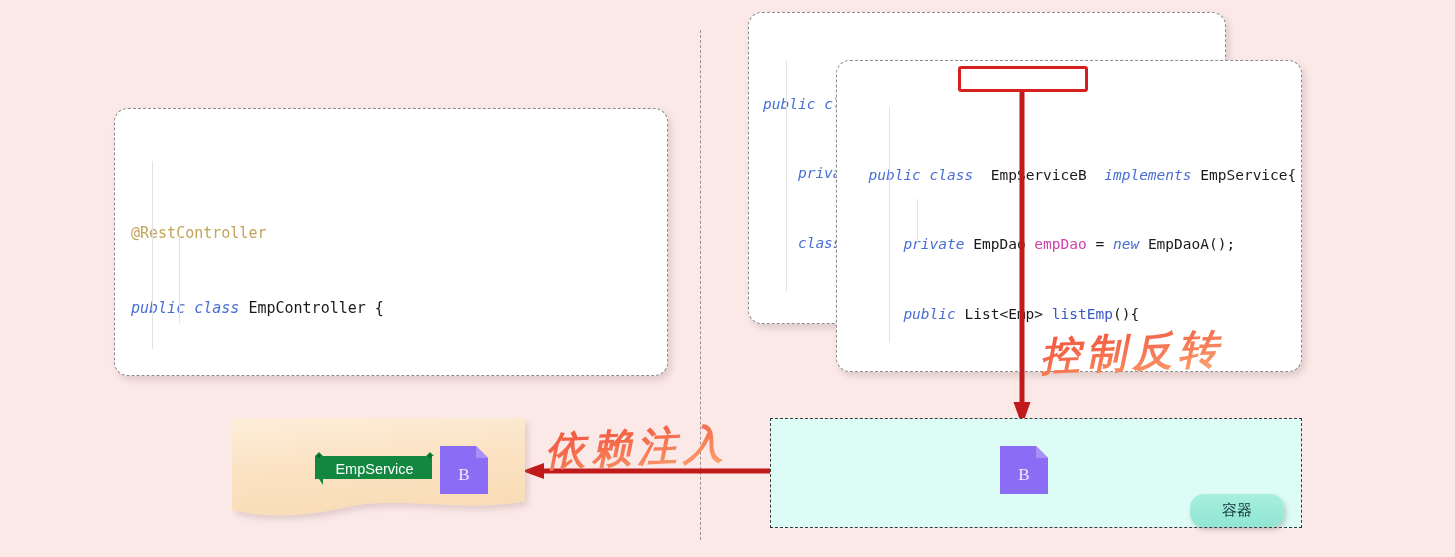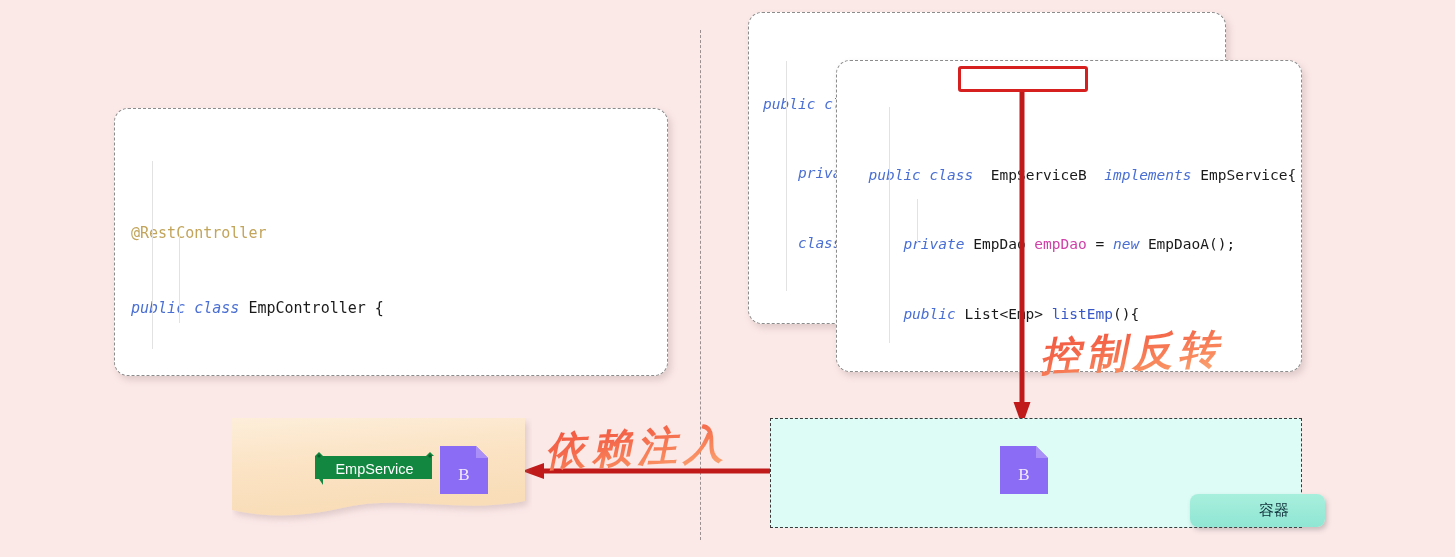--- a/index.html
+++ b/index.html
@@ -105,28 +105,27 @@
   #doc-b-container{left:1000px;top:446px;}
 
   
   .container-box{
     position:absolute;left:770px;top:418px;width:532px;height:110px;
     background:#ddfcf6;
     border:1.8px dashed #3a3a3a;
     box-sizing:border-box;
   }
   .container-badge{
-    position:absolute;left:1190px;top:494px;width:102px;height:33px;
+    position:absolute;left:1190px;top:494px;width:94px;height:33px;
     background:linear-gradient(180deg,#a8efdd 0%,#8fe6d3 100%);
-    border-radius:8px;
+    border-radius:14px;
     box-shadow:2px 3px 5px rgba(90,90,90,.3);
     display:flex;align-items:center;justify-content:center;
     color:#10303a;font-size:15px;
     font-family:"DejaVu Sans","Liberation Sans",sans-serif;
-    padding-left:33px;
   }
 </style>
 </head>
 <body>
 
 <div class="stage">
 
   <div class="divider"></div>
 
   <div class="code-panel" id="panel-controller">

